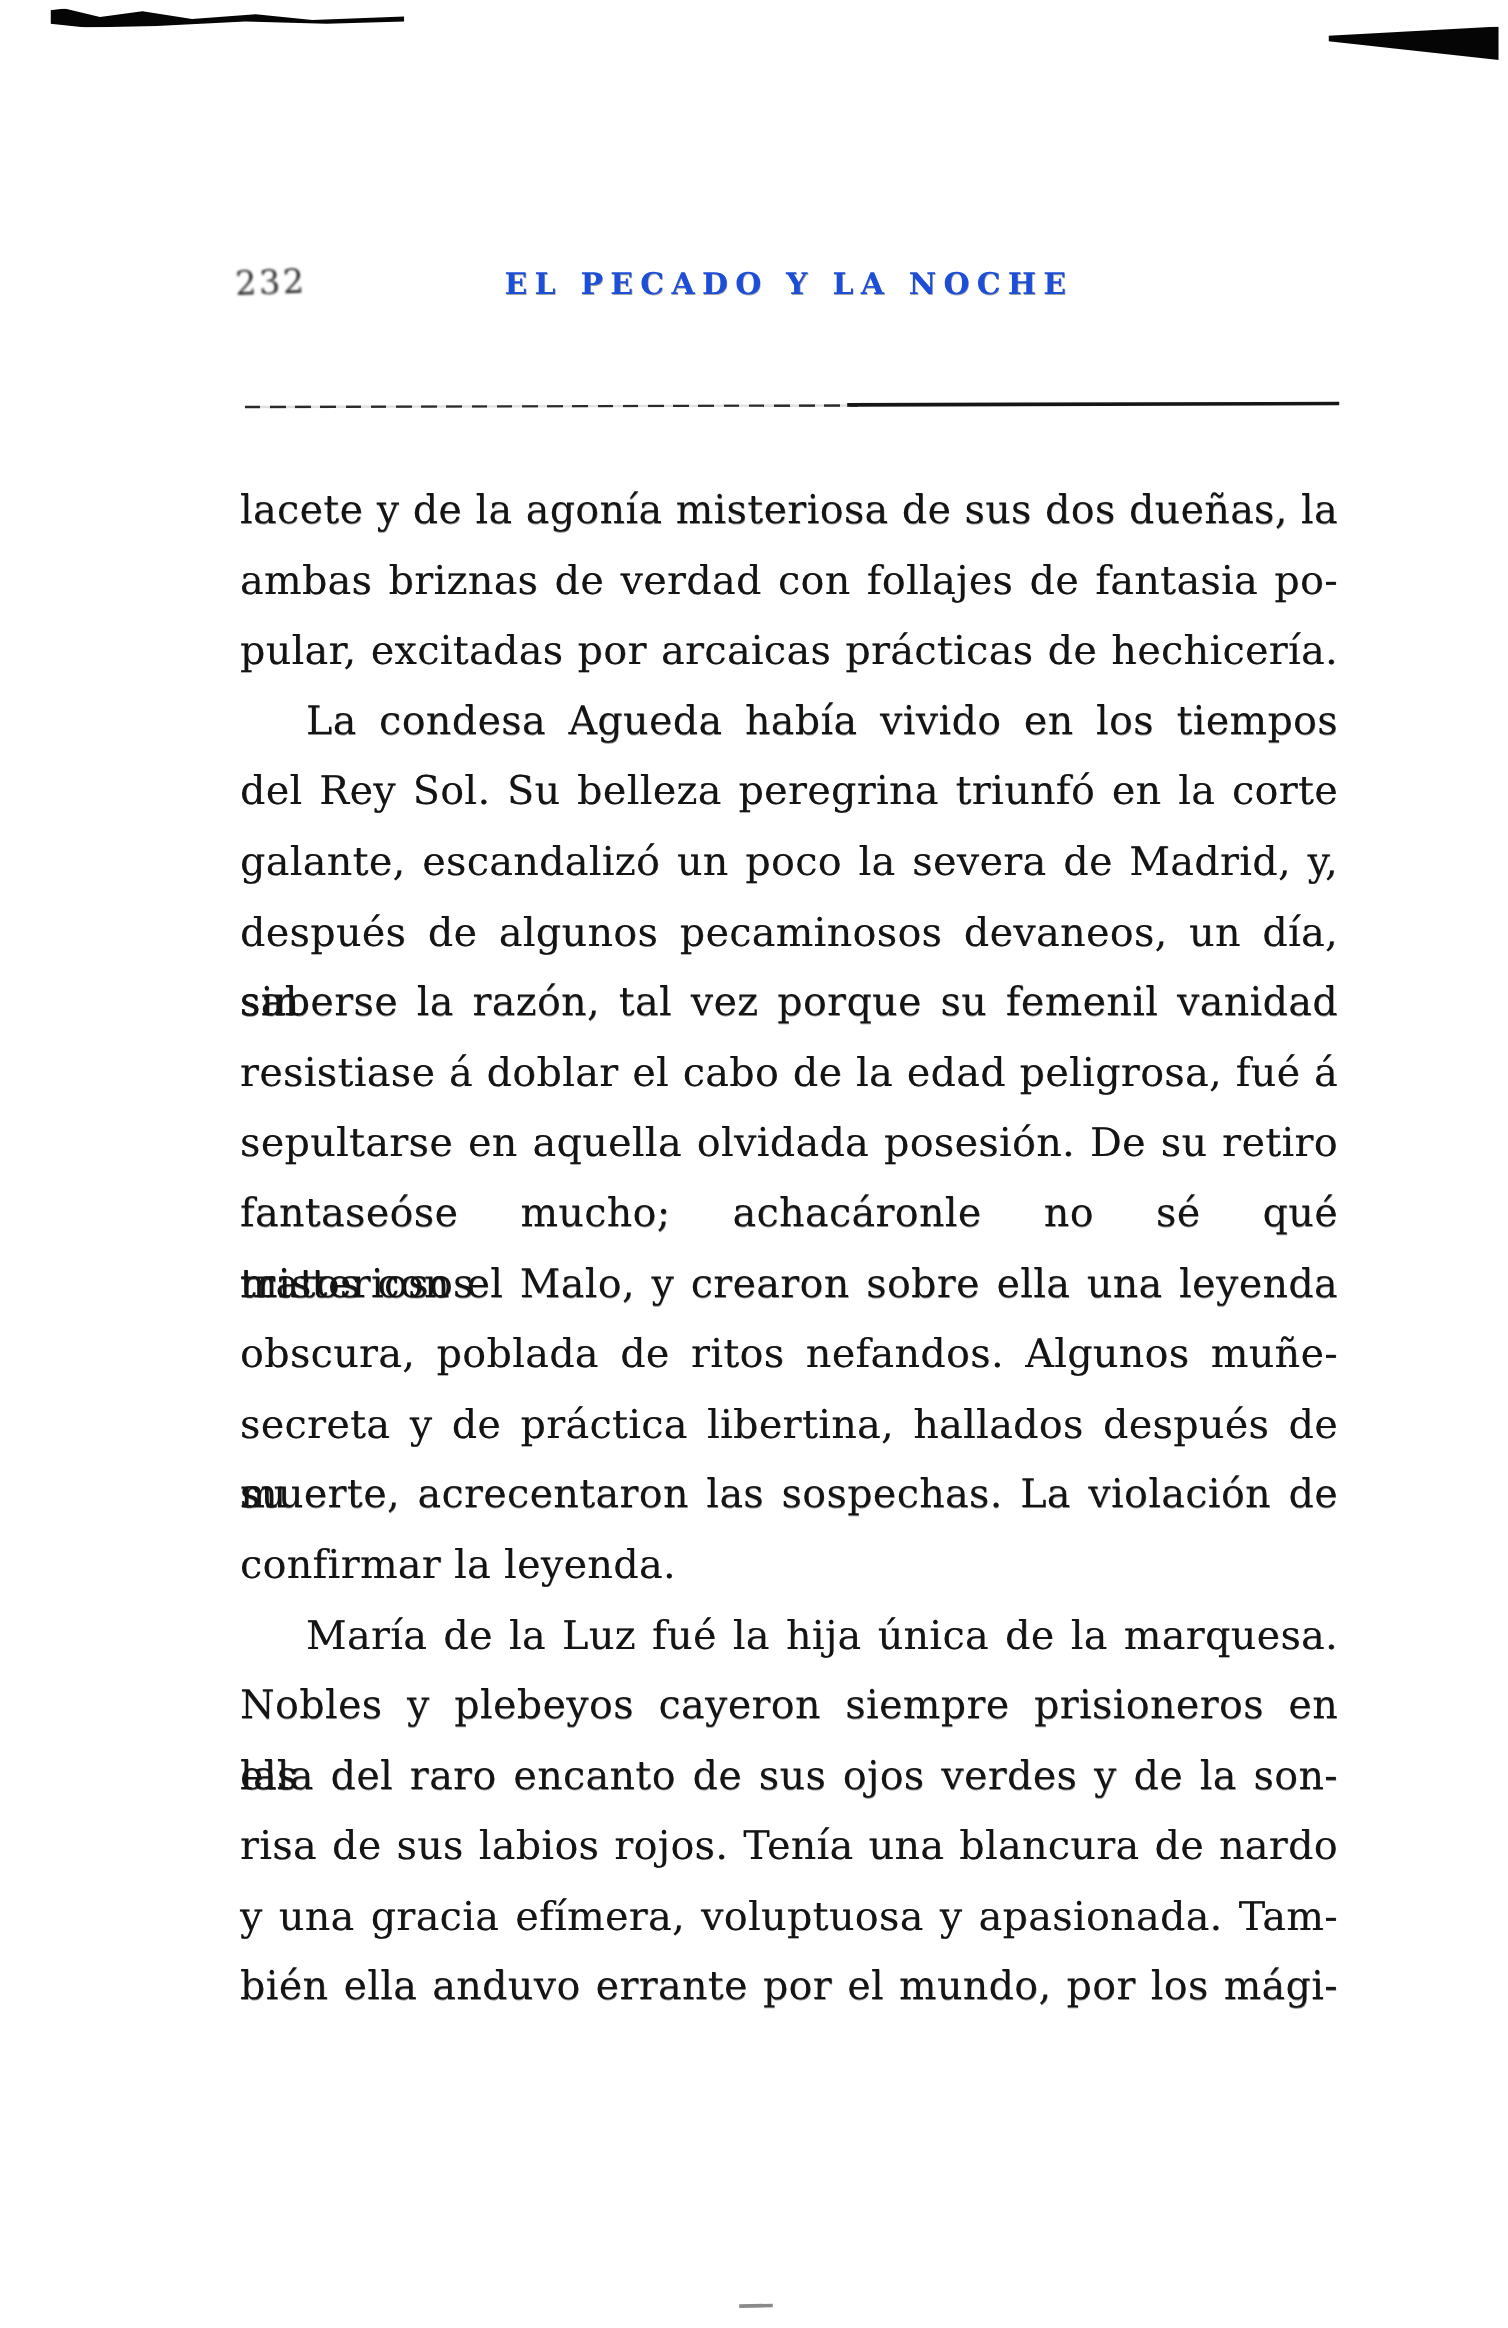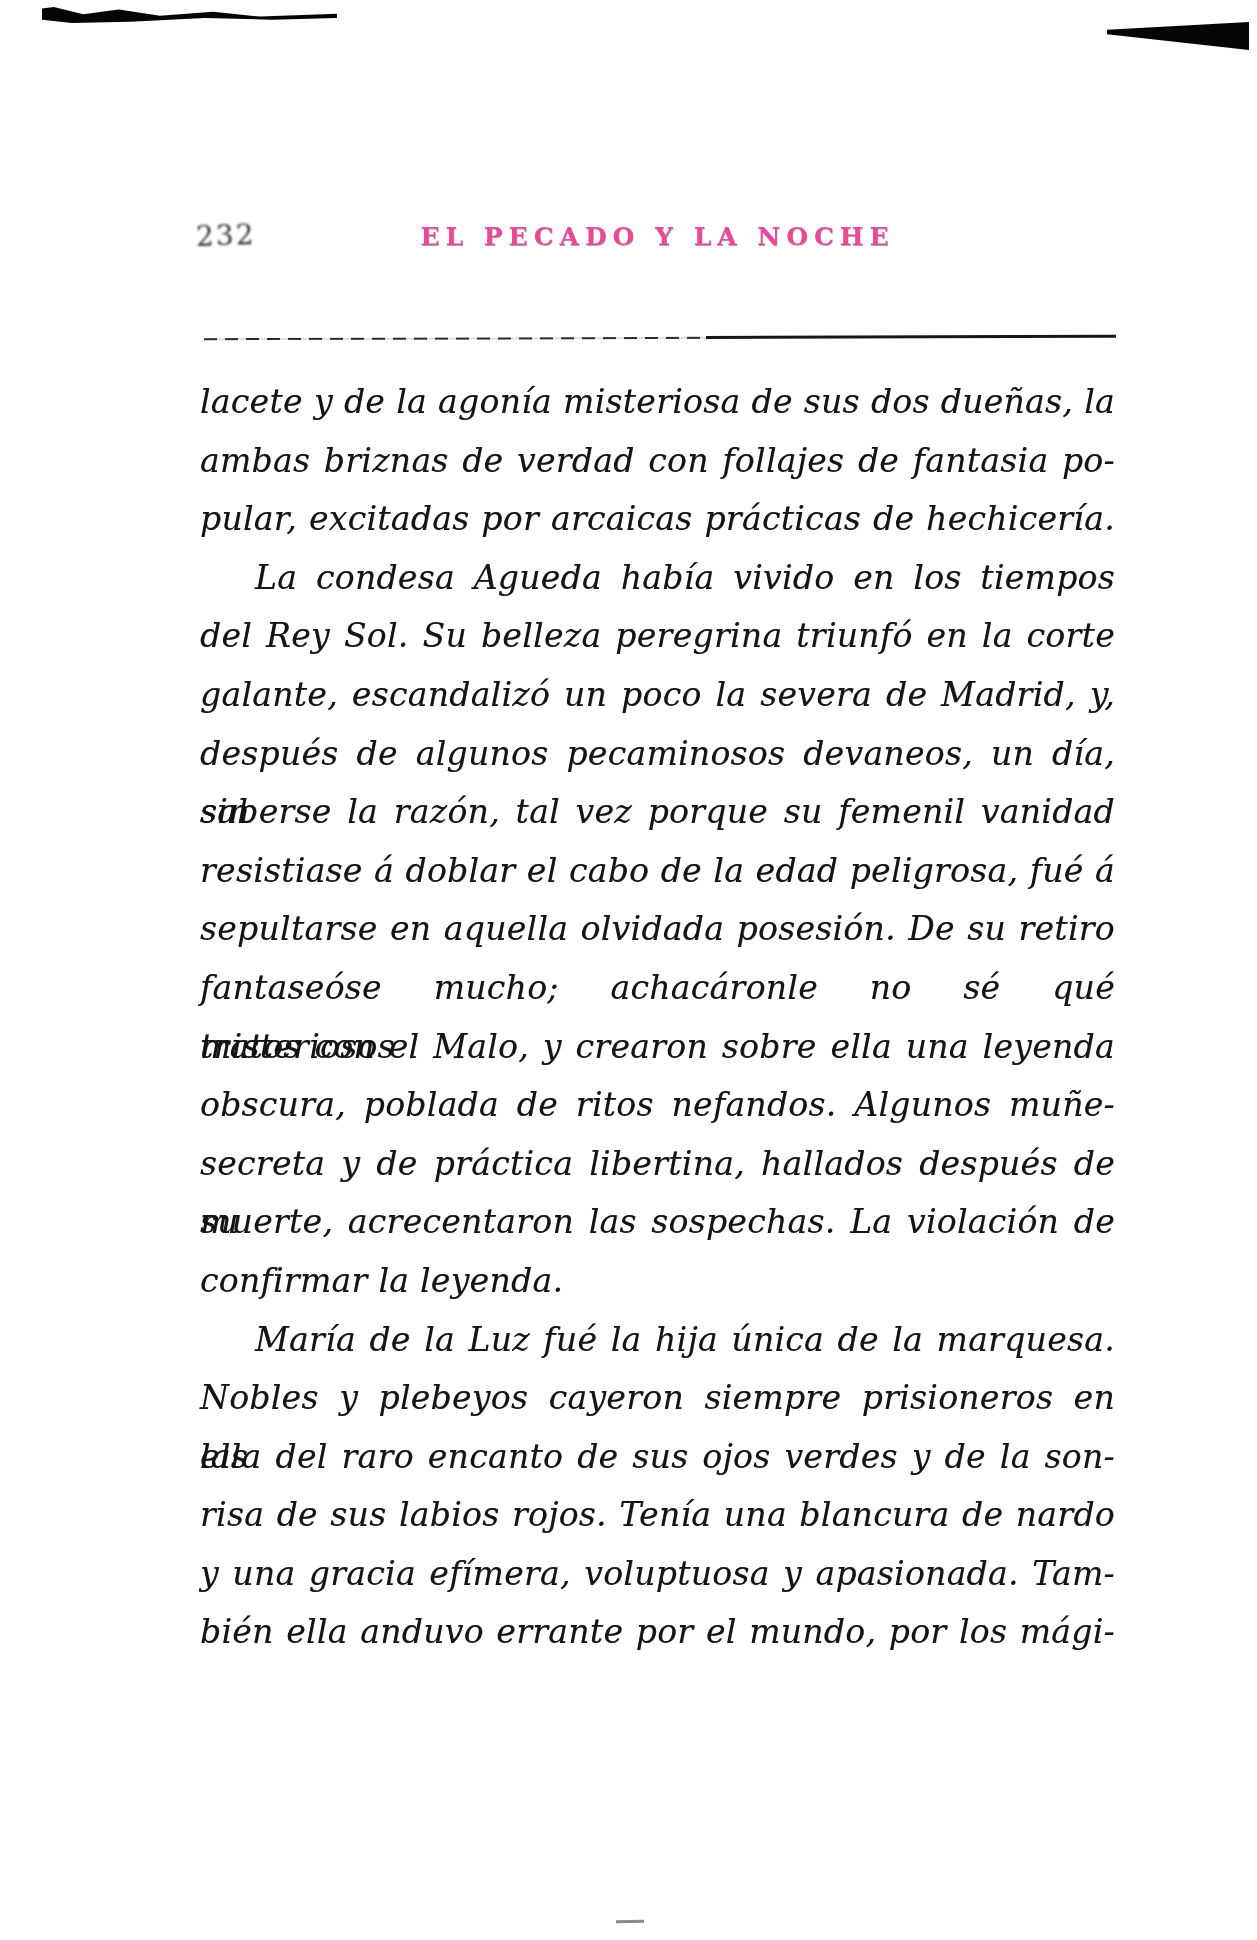--- a/index.html
+++ b/index.html
@@ -40,21 +40,21 @@
     transform: rotate(-2deg);
   }
   .running-title {
     position: absolute;
     left: 200px; top: 222px;
     width: 915px;
     text-align: center;
     font-size: 25px;
     font-weight: bold;
     letter-spacing: 6px;
-    color: #ec4899;
+    color: #1d4ed8;
     filter: blur(0.5px);
     text-shadow: 0.5px 0.5px 0 rgba(0,0,0,0.35);
   }
   .header-rule {
     position: absolute;
     left: 204px; top: 336px;
     width: 912px; height: 4px;
     transform: rotate(-0.15deg);
   }
   .header-rule .dashes {
@@ -64,23 +64,22 @@
   }
   .header-rule .solid {
     position: absolute; right: 0; top: 0;
     width: 45%; height: 3px;
     background: #161616;
   }
 
   
   .body-text {
     position: absolute;
-    left: 200px; top: 373px;
+    left: 200px; top: 396px;
     width: 915px;
-    font-style: italic;
   }
   .line {
     height: 58.6px;
     line-height: 58.6px;
     font-size: 33px;
     white-space: normal;
     text-align: justify;
     text-align-last: justify;
     text-shadow: 0.3px 0.3px 0 rgba(0,0,0,0.45);
     letter-spacing: 0.3px;

